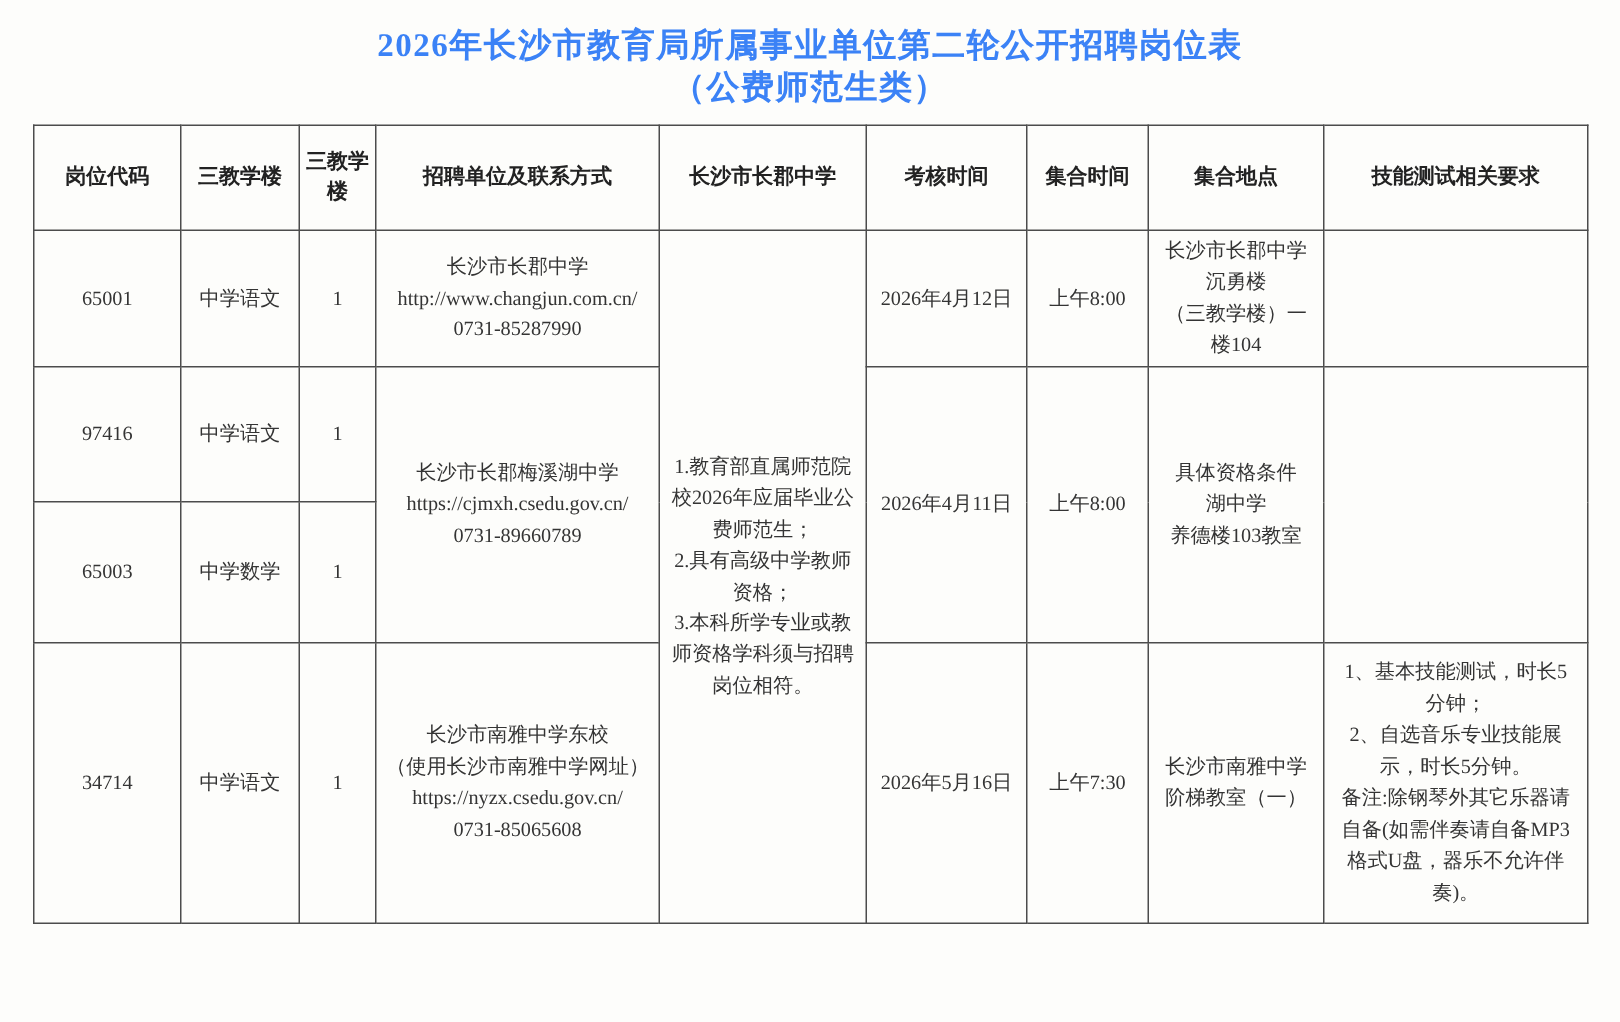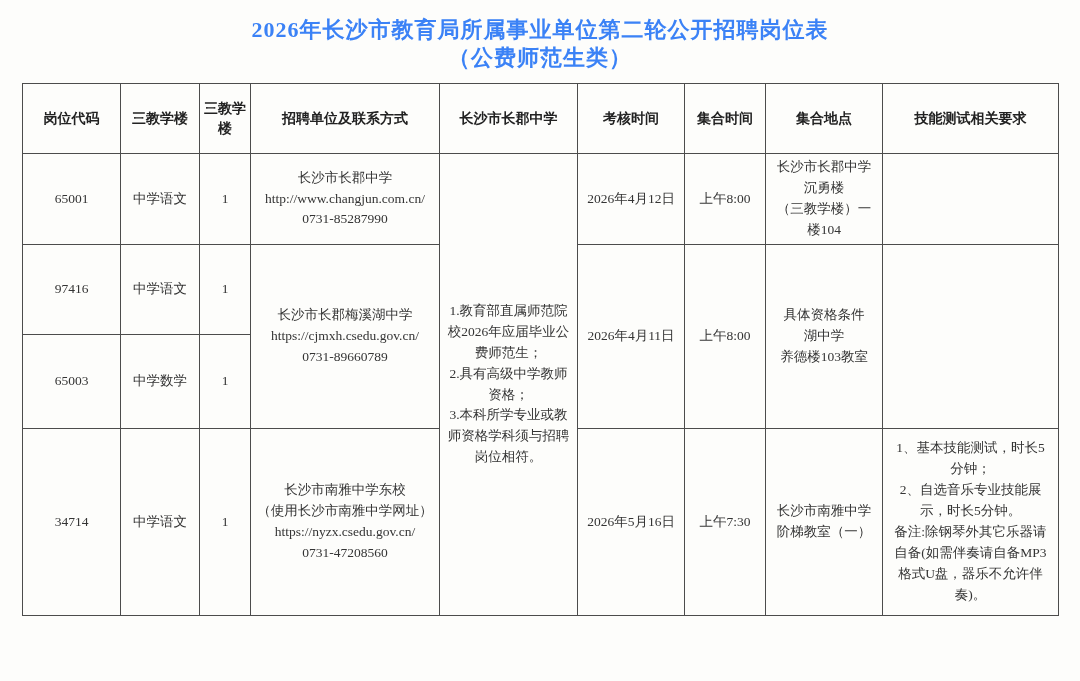--- a/index.html
+++ b/index.html
@@ -131,21 +131,21 @@
       <td>1</td>
     </tr>
 
     <tr style="height:187px">
       <td>34714</td>
       <td>中学语文</td>
       <td>1</td>
       <td>长沙市南雅中学东校
 （使用长沙市南雅中学网址）
 https://nyzx.csedu.gov.cn/
-0731-47208560</td>
+0731-85065608</td>
       <td>2026年5月16日</td>
       <td>上午7:30</td>
       <td>长沙市南雅中学
 阶梯教室（一）</td>
       <td class="align-left">1、基本技能测试，时长5分钟；
 2、自选音乐专业技能展示，时长5分钟。
 备注:除钢琴外其它乐器请自备(如需伴奏请自备MP3格式U盘，器乐不允许伴奏)。</td>
     </tr>
   </tbody>
     </table>

